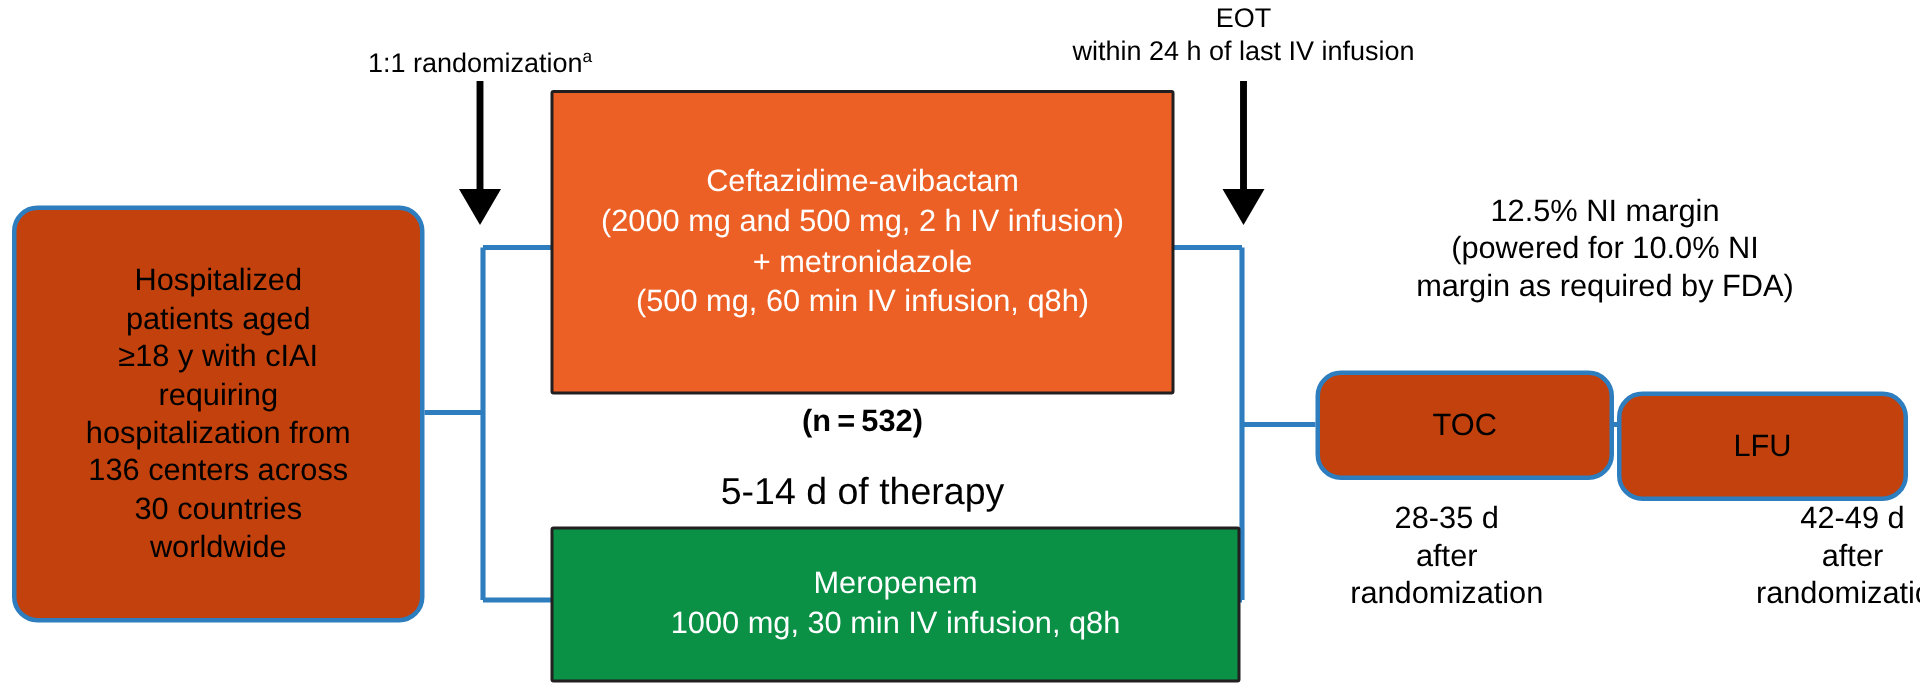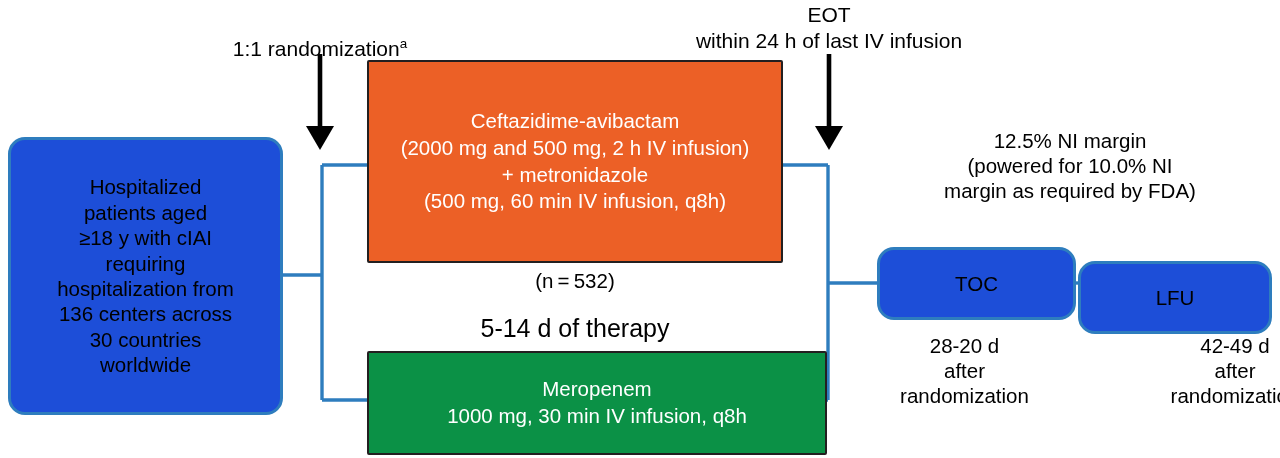--- a/index.html
+++ b/index.html
@@ -29,38 +29,38 @@
 
   
   .txt {
     position: absolute;
     text-align: center;
     line-height: 1.22;
     white-space: pre-line;
     color: #000;
   }
   .label-top {
-    font-size: 21px;
+    font-size: 18px;
   }
   .label-side {
     font-size: 20.5px;
   }
   .sup {
     font-size: 0.64em;
     vertical-align: super;
     line-height: 0;
   }
 
   
   .box-blue {
     position: absolute;
     box-sizing: border-box;
     border: 3.2px solid #2E7DBE;
     border-radius: 17px;
-    background: #1d4ed8;
+    background: #c2410c;
     display: flex;
     align-items: center;
     justify-content: center;
     text-align: center;
     font-size: 20.5px;
     line-height: 1.24;
     color: #000;
     white-space: pre-line;
   }
 
@@ -128,34 +128,34 @@
 hospitalization from
 136 centers across
 30 countries
 worldwide</div>
 
   <div class="box-fill arm-orange" style="left:367px; top:60px; width:416px; height:203px;">Ceftazidime-avibactam
 (2000 mg and 500 mg, 2 h IV infusion)
 + metronidazole
 (500 mg, 60 min IV infusion, q8h)</div>
 
-  <div class="txt" style="left:367px; top:268px; width:416px; font-size:20.5px;">(n = 532)</div>
+  <div class="txt" style="left:367px; top:268px; width:416px; font-size:20.5px;font-weight:bold;">(n = 532)</div>
 
   <div class="txt" style="left:367px; top:313px; width:416px; font-size:25px;">5-14 d of therapy</div>
 
   <div class="box-fill arm-green" style="left:367px; top:351px; width:460px; height:104px;">Meropenem
 1000 mg, 30 min IV infusion, q8h</div>
 
   <div class="txt label-side" style="left:866px; top:128px; width:408px;">12.5% NI margin
 (powered for 10.0% NI
 margin as required by FDA)</div>
 
   <div class="box-blue" style="left:877px; top:247px; width:199px; height:73px;">TOC</div>
 
-  <div class="txt" style="left:877px; top:333px; width:175px; font-size:20.5px; line-height:1.22;">28-20 d
+  <div class="txt" style="left:877px; top:333px; width:175px; font-size:20.5px; line-height:1.22;">28-35 d
 after
 randomization</div>
 
   <div class="box-blue" style="left:1078px; top:261px; width:194px; height:73px;">LFU</div>
 
   <div class="txt" style="left:1138px; top:333px; width:194px; font-size:20.5px; line-height:1.22;">42-49 d
 after
 randomization</div>
 
 </div>

